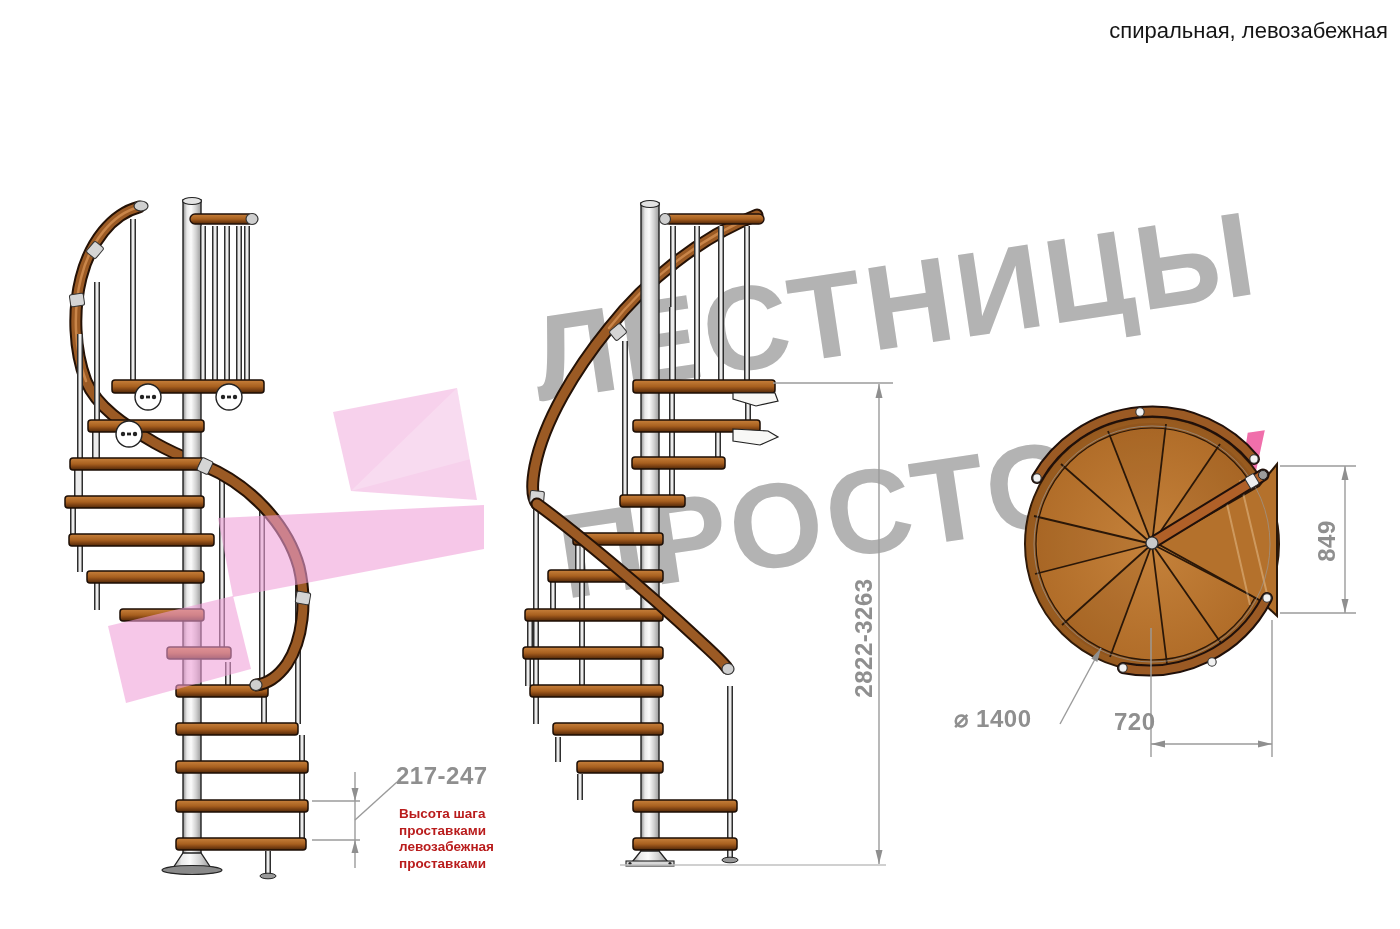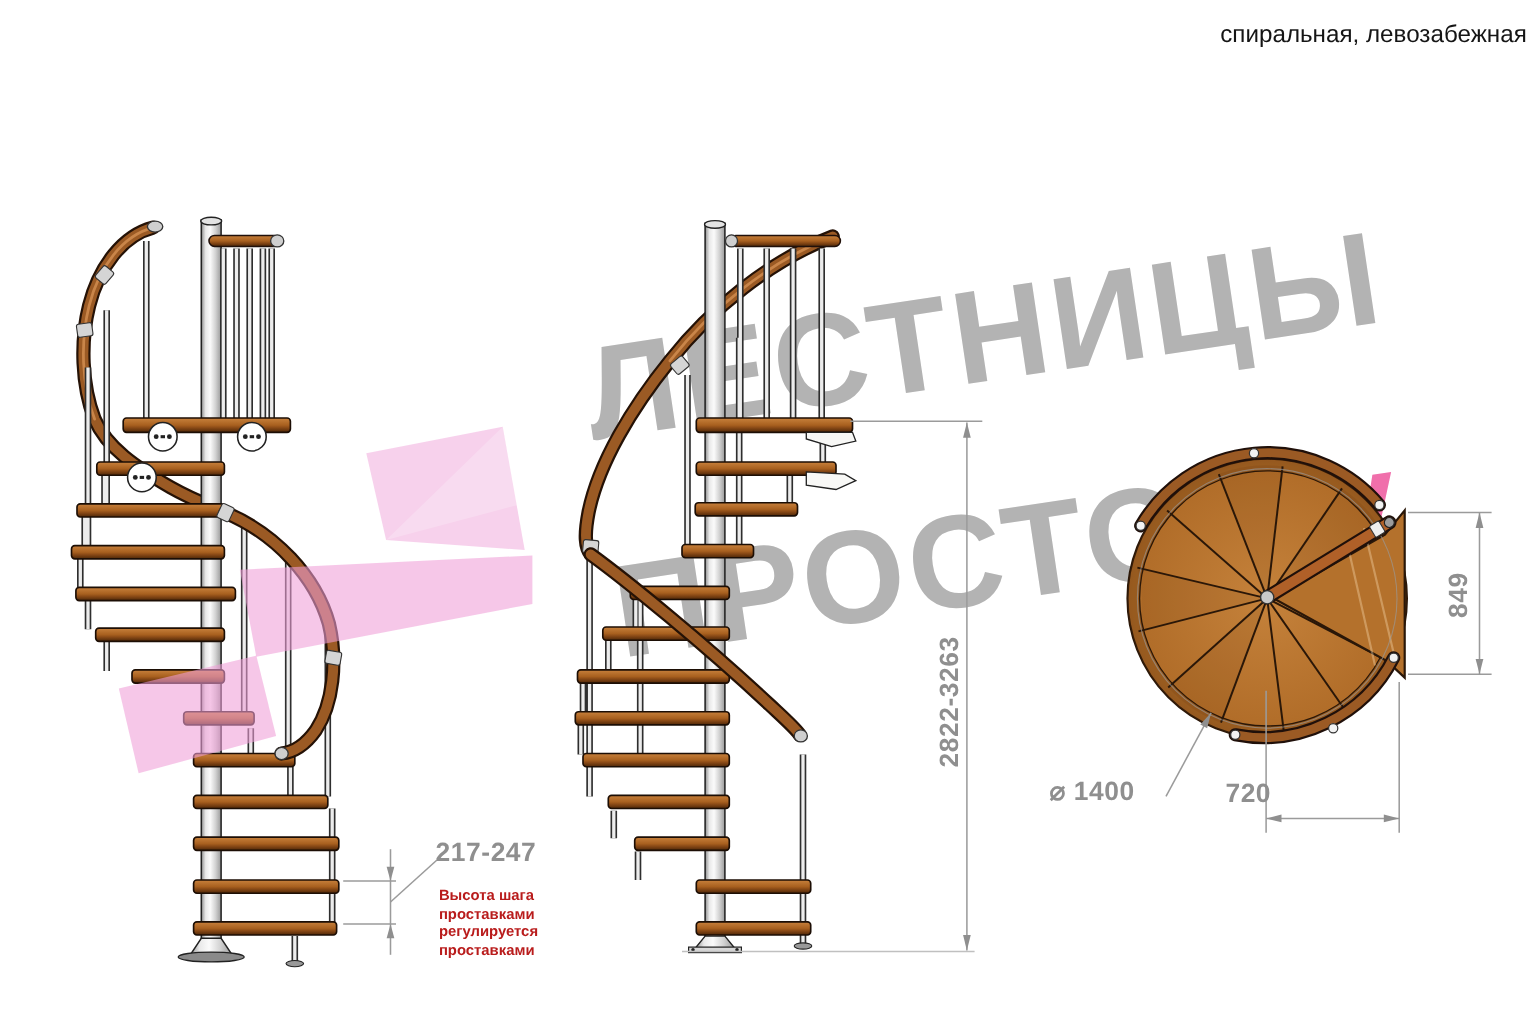--- a/index.html
+++ b/index.html
@@ -292,21 +292,21 @@
 
   <div class="lbl header">
     <div>спиральная, левозабежная</div>
   </div>
 
   <div class="lbl dim dim-step">217-247</div>
 
   <div class="lbl note">
     <div>Высота шага</div>
     <div>проставками</div>
-    <div>регулируется</div>
+    <div>левозабежная</div>
     <div>проставками</div>
   </div>
 
   <div class="lbl dim dim-total">2822-3263</div>
 
   <div class="lbl dim dim-849">849</div>
 
   <div class="lbl dim dim-720">720</div>
 
   <div class="lbl dim dim-diam">⌀ 1400</div>

